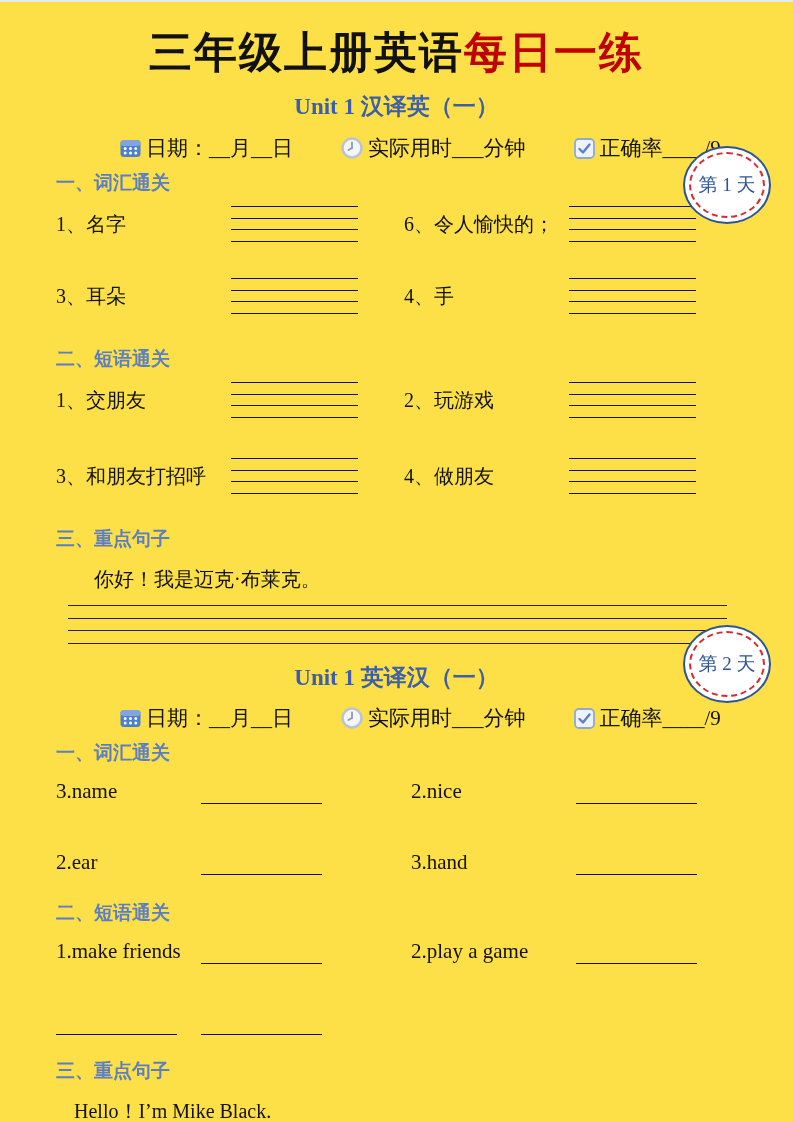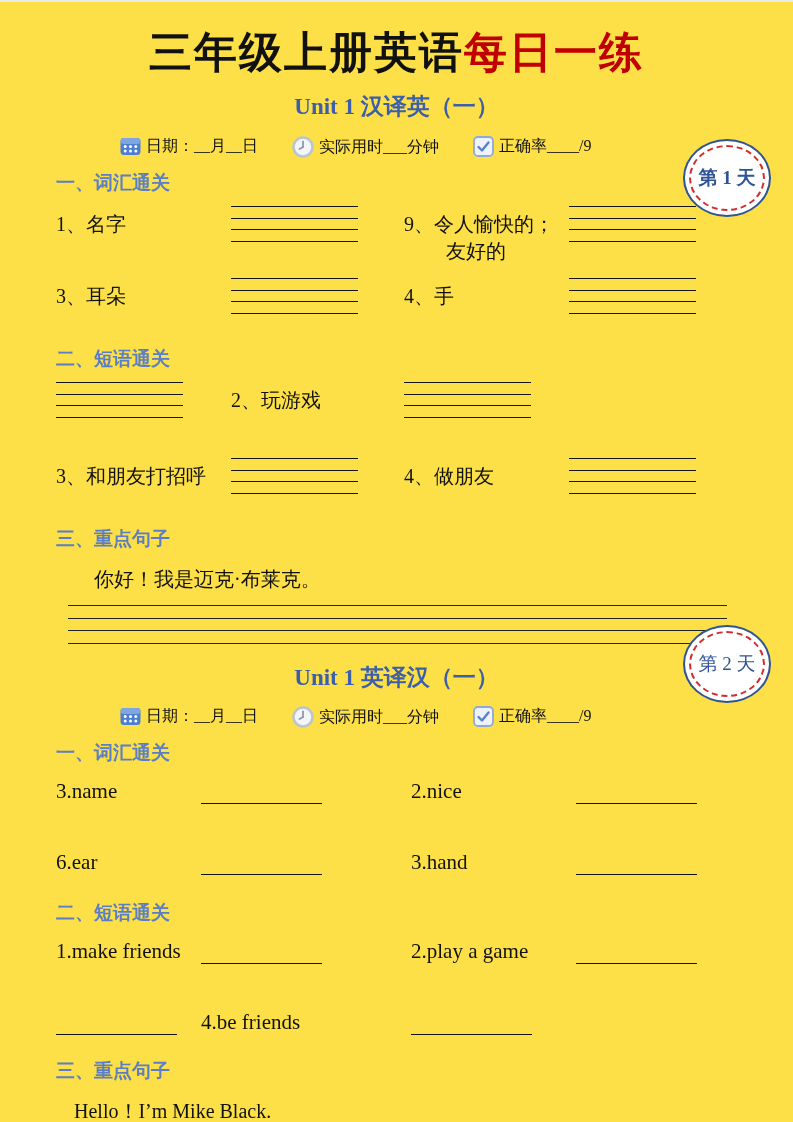--- a/index.html
+++ b/index.html
@@ -30,26 +30,26 @@
     color: #3D5FA9;
     font-weight: bold;
     font-size: 23px;
     line-height: 1.2;
     margin-bottom: 15px;
     font-family: "Liberation Serif", serif;
   }
   
   .meta-row {
     display: flex;
-    align-items: flex-start;
+    align-items: flex-end;
     padding-left: 64px;
-    gap: 34px;
+    gap: 48px;
     height: 26px;
     margin-bottom: 10px;
-    font-size: 16px;
+    font-size: 21px;
   }
   .meta-item { display: flex; align-items: center; gap: 5px; white-space: nowrap; }
   .meta-item svg { display: block; }
   
   .sec-heading {
     color: #5B7EC4;
     font-family: "Liberation Sans", sans-serif;
     font-weight: bold;
     font-size: 19px;
     line-height: 22px;
@@ -86,21 +86,21 @@
   .blank { width: 121px; height: 26px; border-bottom: 1.8px solid #111; }
   
   .day-badge {
     position: absolute;
     width: 88px; height: 78px;
     border: 2.5px solid #2F5496;
     border-radius: 50%;
     padding: 4px;
     background: #fff;
   }
-  .day-badge-1 { top: 137px; left: 683px; font-weight: bold; }
+  .day-badge-1 { top: 144px; left: 683px; }
   .day-badge-2 { top: 623px; left: 683px; }
   .day-badge-inner {
     width: 100%; height: 100%;
     border: 2px dashed #D42C2C;
     border-radius: 50%;
     display: flex; align-items: center; justify-content: center;
     color: #2F5496;
     font-size: 19px;
     white-space: nowrap;
     font-family: "Liberation Serif", serif;
@@ -159,22 +159,21 @@
 
     <div class="qrow">
       <div class="qlabel">1、名字</div>
       <div class="wgrid">
           <i></i>
           <i></i>
           <i></i>
           <i></i>
         </div>
       <div class="qlabel">
-        <div>9、令人愉快的；</div>
-        <div class="l2">友好的</div>
+        <div>6、令人愉快的；</div>
       </div>
       <div class="wgrid">
           <i></i>
           <i></i>
           <i></i>
           <i></i>
         </div>
     </div>
     <div class="qrow">
       <div class="qlabel">3、耳朵</div>
@@ -189,20 +188,21 @@
           <i></i>
           <i></i>
           <i></i>
           <i></i>
         </div>
     </div>
 
     <div class="sec-heading" style="margin-top:18px">二、短语通关</div>
 
     <div class="qrow" style="margin-bottom:36px">
+      <div class="qlabel">1、交朋友</div>
       <div class="wgrid">
           <i></i>
           <i></i>
           <i></i>
           <i></i>
         </div>
       <div class="qlabel">2、玩游戏</div>
       <div class="wgrid">
           <i></i>
           <i></i>
@@ -279,37 +279,36 @@
 
     <div class="sec-heading">一、词汇通关</div>
 
     <div class="arow">
       <div class="alabel">3.name</div>
       <div class="blank"></div>
       <div class="alabel">2.nice</div>
       <div class="blank"></div>
     </div>
     <div class="arow">
-      <div class="alabel">6.ear</div>
+      <div class="alabel">2.ear</div>
       <div class="blank"></div>
       <div class="alabel">3.hand</div>
       <div class="blank"></div>
     </div>
 
     <div class="sec-heading" style="margin-top:-14px">二、短语通关</div>
 
     <div class="arow">
       <div class="alabel">1.make friends</div>
       <div class="blank"></div>
       <div class="alabel">2.play a game</div>
       <div class="blank"></div>
     </div>
     <div class="arow">
       <div class="blank"></div>
-      <div class="alabel">4.be friends</div>
       <div class="blank"></div>
     </div>
 
     <div class="sec-heading" style="margin-top:-16px">三、重点句子</div>
     <div class="sentence-cn" style="padding-left:18px">Hello！I’m Mike Black.</div>
   </div>
 
   <div class="day-badge day-badge-1">
     <div class="day-badge-inner">第 1 天</div>
   </div>

